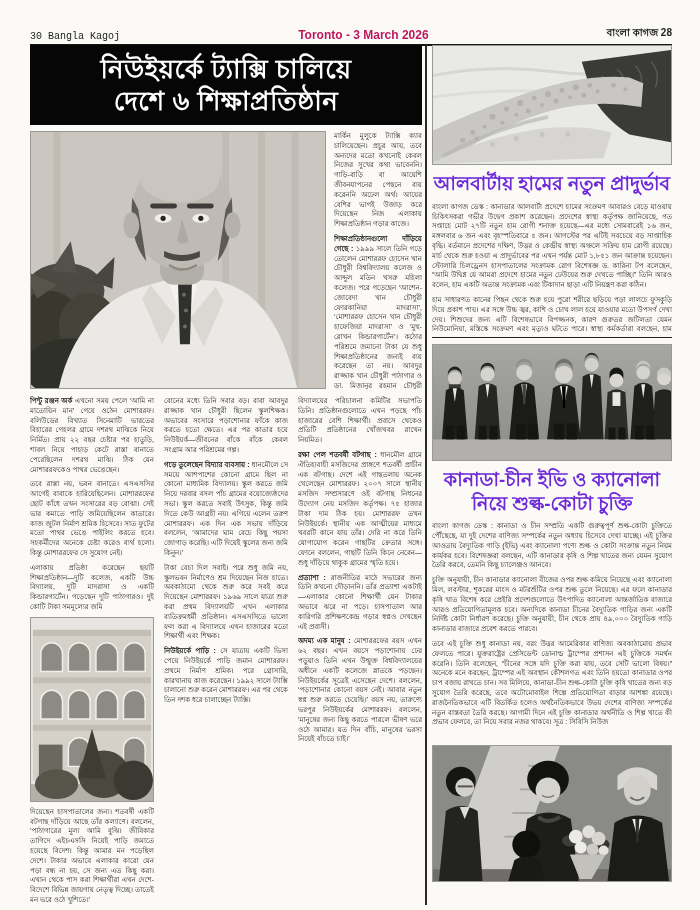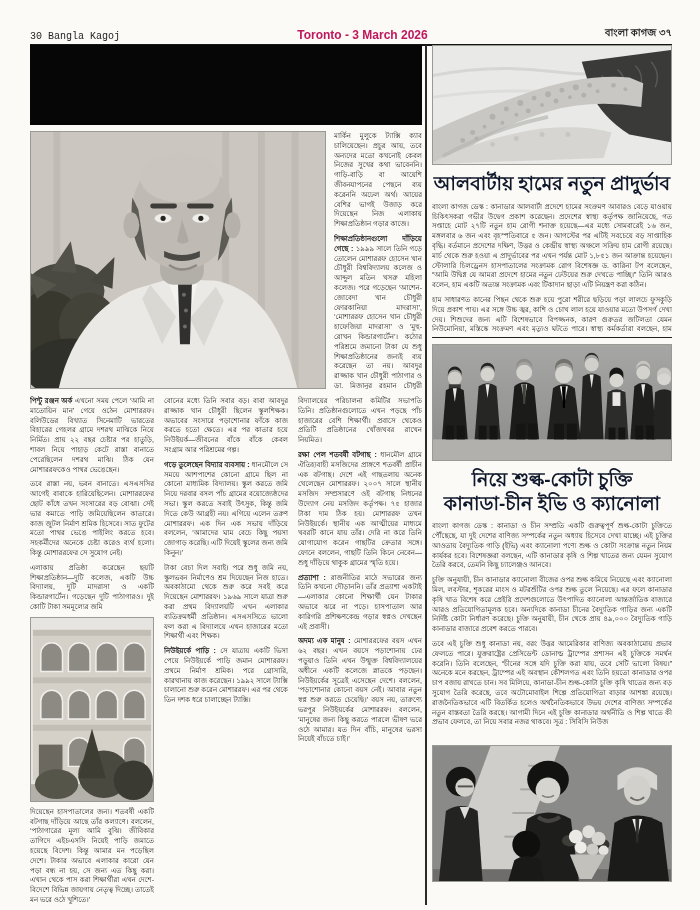--- a/index.html
+++ b/index.html
@@ -44,43 +44,45 @@
     -webkit-hyphens:auto;hyphens:auto;
   }
   .lead{font-weight:bold;}
   .building{width:124px;height:185px;margin:2px 0 5px 0;border:1px solid #9a9a95;box-sizing:border-box;}
 
   
   .sidebar{position:absolute;left:432px;top:45px;width:240px;height:862px;}
   .photo{width:240px;border:1px solid #9a9a95;box-sizing:border-box;display:block;}
   .sb-headline{
     text-align:center;font-weight:bold;font-size:19px;line-height:1.25;
-    margin:7px 0 6px 0;color:#0f172a;
+    margin:7px 0 6px 0;color:#6d28d9;
   }
   .sb-body{height:130px;overflow:hidden;}
   .sb-body2{height:224px;overflow:hidden;}
   .sb-divider{border:none;border-top:1.5px solid #222;margin:5px 0 6px 0;}
   svg{display:block;}
 </style>
 </head>
 <body>
 
 <div class="page">
 
   <div class="masthead">
     <span class="left">30 Bangla Kagoj</span>
     <span class="center">Toronto - 3 March 2026</span>
-    <span class="right">বাংলা কাগজ  ৩৭</span>
+    <span class="right">বাংলা কাগজ  28</span>
   </div>
 
   <div class="vrule"></div>
 
   <div class="left-zone">
 
     <div class="headline-box">
+      <span>নিউইয়র্কে ট্যাক্সি চালিয়ে</span>
+      <span>দেশে ৬ শিক্ষাপ্রতিষ্ঠান</span>
     </div>
 
     <div class="photo-row">
 
       <svg class="portrait" viewBox="0 0 296 258" preserveAspectRatio="none">
         <rect width="296" height="258" fill="#cbc7c0"></rect>
         <g stroke="#bcb7af" stroke-width="7" opacity="0.7">
           <line x1="196" y1="0" x2="196" y2="258"></line>
             <line x1="232" y1="0" x2="232" y2="258"></line>
           <line x1="266" y1="0" x2="266" y2="258"></line>
@@ -301,22 +303,22 @@
         <rect x="122" y="80" width="10" height="16"></rect>
           <rect x="135" y="80" width="10" height="16"></rect>
         <rect x="177" y="84" width="7" height="12"></rect>
           <rect x="187" y="84" width="7" height="12"></rect>
         <rect x="204" y="82" width="8" height="14"></rect>
           <rect x="215" y="82" width="8" height="14"></rect>
       </g>
     </svg>
 
     <div class="sb-headline">
+      <div>কানাডা-চীন ইভি ও ক্যানোলা</div>
       <div>নিয়ে শুল্ক-কোটা চুক্তি</div>
-      <div>কানাডা-চীন ইভি ও ক্যানোলা</div>
     </div>
 
     <div class="sb-body2">
       <p class="body-text"><span>বাংলা কাগজ ডেস্ক : কানাডা ও চীন সম্প্রতি একটি গুরুত্বপূর্ণ শুল্ক-কোটা চুক্তিতে পৌঁছেছে, যা দুই দেশের বাণিজ্য সম্পর্কের নতুন অধ্যায় হিসেবে দেখা যাচ্ছে। এই চুক্তির আওতায় বৈদ্যুতিক গাড়ি (ইভি) এবং ক্যানোলা পণ্যে শুল্ক ও কোটা সংক্রান্ত নতুন নিয়ম কার্যকর হবে। বিশেষজ্ঞরা বলছেন, এটি কানাডার কৃষি ও শিল্প খাতের জন্য যেমন সুযোগ তৈরি করবে, তেমনি কিছু চ্যালেঞ্জও আনবে।</span></p>
       <p class="body-text"><span>চুক্তি অনুযায়ী, চীন কানাডার ক্যানোলা বীজের ওপর শুল্ক কমিয়ে নিয়েছে এবং ক্যানোলা মিল, লবস্টার, শূকরের মাংস ও মটরশুঁটির ওপর শুল্ক তুলে নিয়েছে। এর ফলে কানাডার কৃষি খাত বিশেষ করে প্রেইরি প্রদেশগুলোতে উৎপাদিত ক্যানোলা আন্তর্জাতিক বাজারে আরও প্রতিযোগিতামূলক হবে। অন্যদিকে কানাডা চীনের বৈদ্যুতিক গাড়ির জন্য একটি নির্দিষ্ট কোটা নির্ধারণ করেছে। চুক্তি অনুযায়ী, চীন থেকে প্রায় ৪৯,০০০ বৈদ্যুতিক গাড়ি কানাডার বাজারে প্রবেশ করতে পারবে।</span></p>
       <p class="body-text"><span>তবে এই চুক্তি শুধু কানাডা নয়, বরং উত্তর আমেরিকার বাণিজ্য অবকাঠামোয় প্রভাব ফেলতে পারে। যুক্তরাষ্ট্রের প্রেসিডেন্ট ডোনাল্ড ট্রাম্পের প্রশাসন এই চুক্তিকে সমর্থন করেনি। তিনি বলেছেন, “চীনের সঙ্গে যদি চুক্তি করা যায়, তবে সেটি ভালো বিষয়।” অনেকে মনে করছেন, ট্রাম্পের এই অবস্থান কৌশলগত এবং তিনি হয়তো কানাডার ওপর চাপ বজায় রাখতে চান। সব মিলিয়ে, কানাডা-চীন শুল্ক-কোটা চুক্তি কৃষি খাতের জন্য বড় সুযোগ তৈরি করেছে, তবে অটোমোবাইল শিল্পে প্রতিযোগিতা বাড়ার আশঙ্কা রয়েছে। রাজনৈতিকভাবে এটি বিতর্কিত হলেও অর্থনৈতিকভাবে উভয় দেশের বাণিজ্য সম্পর্কের নতুন বাস্তবতা তৈরি করছে। আগামী দিনে এই চুক্তি কানাডার অর্থনীতি ও শিল্প খাতে কী প্রভাব ফেলবে, তা নিয়ে সবার নজর থাকবে। সূত্র : সিবিসি নিউজ</span></p>
     </div>
 
     <svg class="photo" viewBox="0 0 240 137" height="137" preserveAspectRatio="none">
       <rect width="240" height="137" fill="#8a8a88"></rect>

